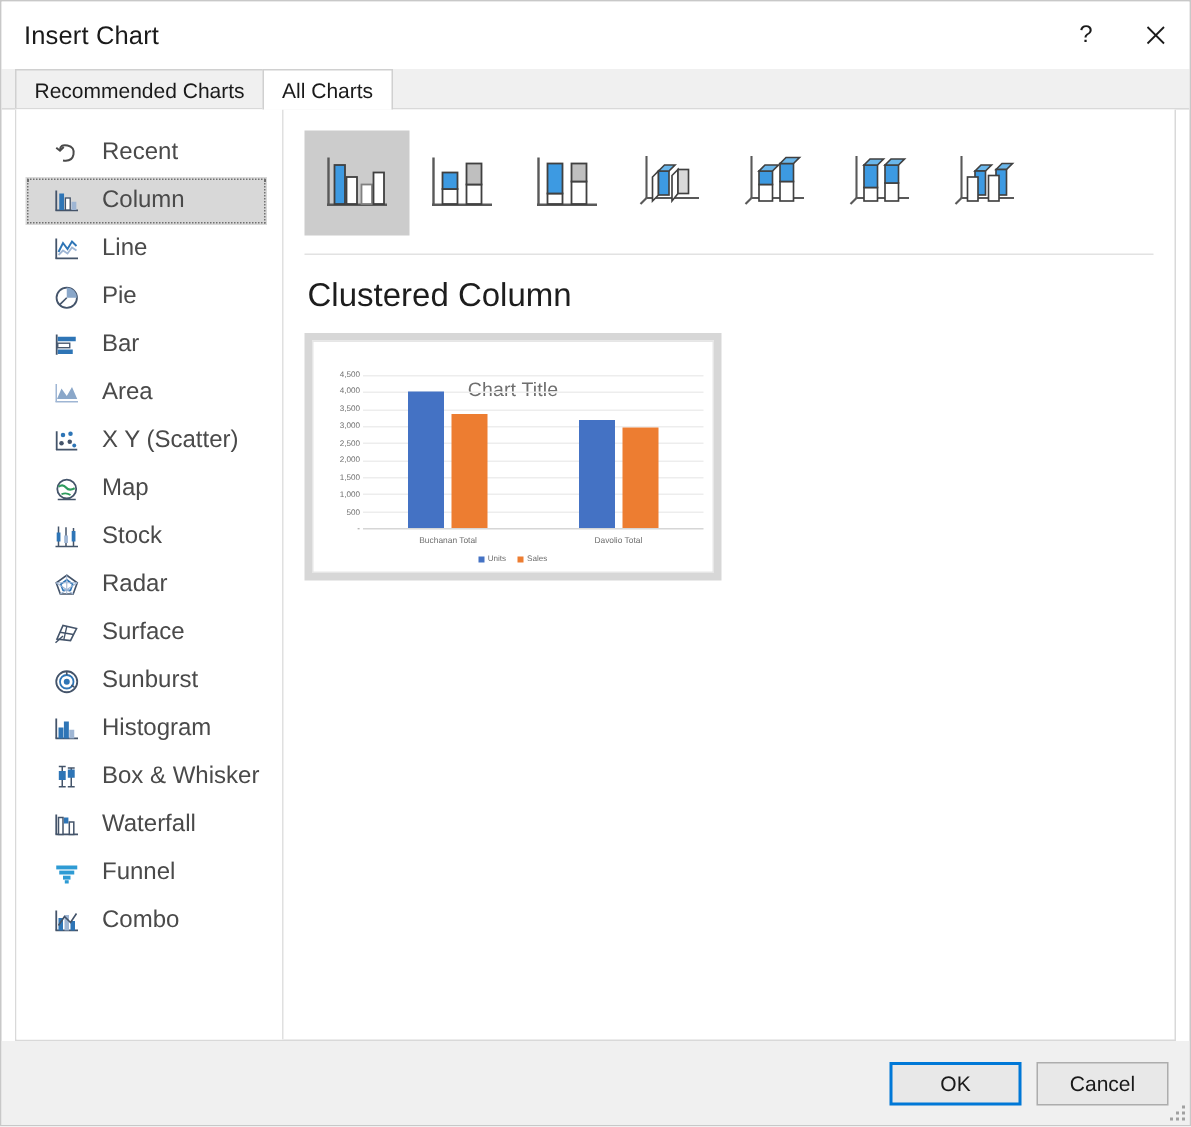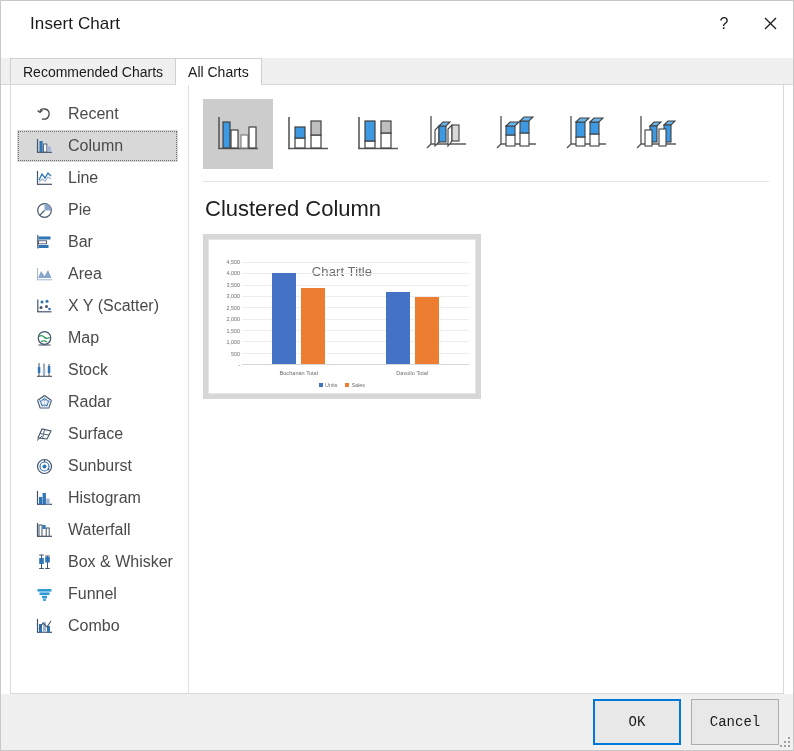--- a/index.html
+++ b/index.html
@@ -21,21 +21,21 @@
 
   
   .titlebar {
     height: 45px; min-height: 45px;
     background: #ffffff;
     display: flex; align-items: center;
     position: relative;
   }
   .title-text {
     font-size: 17px; color: #1a1a1a;
-    margin-left: 29px; letter-spacing: .1px;
+    margin-left: 15px; letter-spacing: .1px;
   }
   .title-buttons {
     position: absolute; right: 0; top: 0;
     height: 45px; display: flex;
   }
   .tbtn {
     width: 46px; height: 45px;
     display: flex; align-items: center; justify-content: center;
     color: #1a1a1a; font-size: 16px; cursor: default;
     background: transparent; border: none;
@@ -44,21 +44,20 @@
   .tbtn.close svg { display: block; }
 
   
   .tabstrip {
     height: 27px; min-height: 27px;
     background: #f0f0f0;
     display: flex; align-items: center;
     padding-left: 9px;
     position: relative;
     border-bottom: 1px solid #d9d9d9;
-    margin-top: 12px;
   }
   .tab {
     height: 26px;
     padding: 0 12px;
     display: flex; align-items: center;
     font-size: 14px; color: #1a1a1a;
     border: 1px solid #d0d0d0;
     border-bottom: none;
     background: #f0f0f0;
     cursor: default;
@@ -231,23 +230,23 @@
   .footer {
     height: 56px; min-height: 56px;
     background: #f0f0f0;
     display: flex; align-items: center;
     justify-content: flex-end;
     padding-right: 14px;
     gap: 10px;
     position: relative;
   }
   .dbtn {
-    width: 88px; height: 46px;
+    width: 88px; height: 29px;
     font-size: 14px;
-    font-family: Liberation Mono, monospace;
+    font-family: Liberation Sans, sans-serif;
     color: #1a1a1a;
     background: #e8e8e8;
     border: 1px solid #adadad;
     cursor: default;
   }
   .dbtn.primary {
     border: 2px solid #0078d7;
   }
   .grip {
     position: absolute;
@@ -447,44 +446,44 @@
               <rect x="6.6" y="3" width="3.3" height="11.3" fill="#2e75b6"></rect>
               <rect x="10.2" y="8.5" width="3.3" height="5.8" fill="#9fb6d4"></rect>
             </svg>
         </span>
         <span class="side-label">Histogram</span>
       </div>
 
       <div class="side-item">
         <span class="side-ico">
           <svg width="17" height="16" viewBox="0 0 17 16">
-              <line x1="1.5" y1="1" x2="1.5" y2="14.3" stroke="#44546a" stroke-width="1.2"></line>
-              <line x1="1" y1="14.3" x2="16" y2="14.3" stroke="#44546a" stroke-width="1.2"></line>
-              <rect x="3" y="3" width="3" height="11.3" fill="#ffffff" stroke="#44546a" stroke-width="1"></rect>
-              <rect x="6.6" y="3" width="3" height="4" fill="#2e75b6"></rect>
-              <rect x="10.2" y="6" width="3" height="8.3" fill="#ffffff" stroke="#44546a" stroke-width="1"></rect>
-            </svg>
-        </span>
-        <span class="side-label">Waterfall</span>
-      </div>
-
-      <div class="side-item">
-        <span class="side-ico">
-          <svg width="17" height="16" viewBox="0 0 17 16">
               <line x1="5.5" y1="1" x2="5.5" y2="14.5" stroke="#44546a" stroke-width="1"></line>
               <line x1="11.5" y1="2" x2="11.5" y2="14.5" stroke="#44546a" stroke-width="1"></line>
               <rect x="3.2" y="4" width="4.6" height="6" fill="#2e75b6"></rect>
               <rect x="9.2" y="3" width="4.6" height="5.5" fill="#2e75b6"></rect>
               <line x1="3.2" y1="1" x2="7.8" y2="1" stroke="#44546a" stroke-width="1"></line>
               <line x1="3.2" y1="14.5" x2="7.8" y2="14.5" stroke="#44546a" stroke-width="1"></line>
               <line x1="9.2" y1="2" x2="13.8" y2="2" stroke="#44546a" stroke-width="1"></line>
               <line x1="9.2" y1="14.5" x2="13.8" y2="14.5" stroke="#44546a" stroke-width="1"></line>
             </svg>
         </span>
         <span class="side-label">Box &amp; Whisker</span>
+      </div>
+
+      <div class="side-item">
+        <span class="side-ico">
+          <svg width="17" height="16" viewBox="0 0 17 16">
+              <line x1="1.5" y1="1" x2="1.5" y2="14.3" stroke="#44546a" stroke-width="1.2"></line>
+              <line x1="1" y1="14.3" x2="16" y2="14.3" stroke="#44546a" stroke-width="1.2"></line>
+              <rect x="3" y="3" width="3" height="11.3" fill="#ffffff" stroke="#44546a" stroke-width="1"></rect>
+              <rect x="6.6" y="3" width="3" height="4" fill="#2e75b6"></rect>
+              <rect x="10.2" y="6" width="3" height="8.3" fill="#ffffff" stroke="#44546a" stroke-width="1"></rect>
+            </svg>
+        </span>
+        <span class="side-label">Waterfall</span>
       </div>
 
       <div class="side-item">
         <span class="side-ico">
           <svg width="17" height="15" viewBox="0 0 17 15">
               <rect x="1.5" y="2" width="14" height="2.6" fill="#2e9bd4"></rect>
               <rect x="3.5" y="5.4" width="10" height="2.6" fill="#2e9bd4"></rect>
               <rect x="6" y="8.8" width="5" height="2.6" fill="#2e9bd4"></rect>
               <rect x="7.2" y="11.8" width="2.6" height="2.2" fill="#2e9bd4"></rect>
             </svg>

